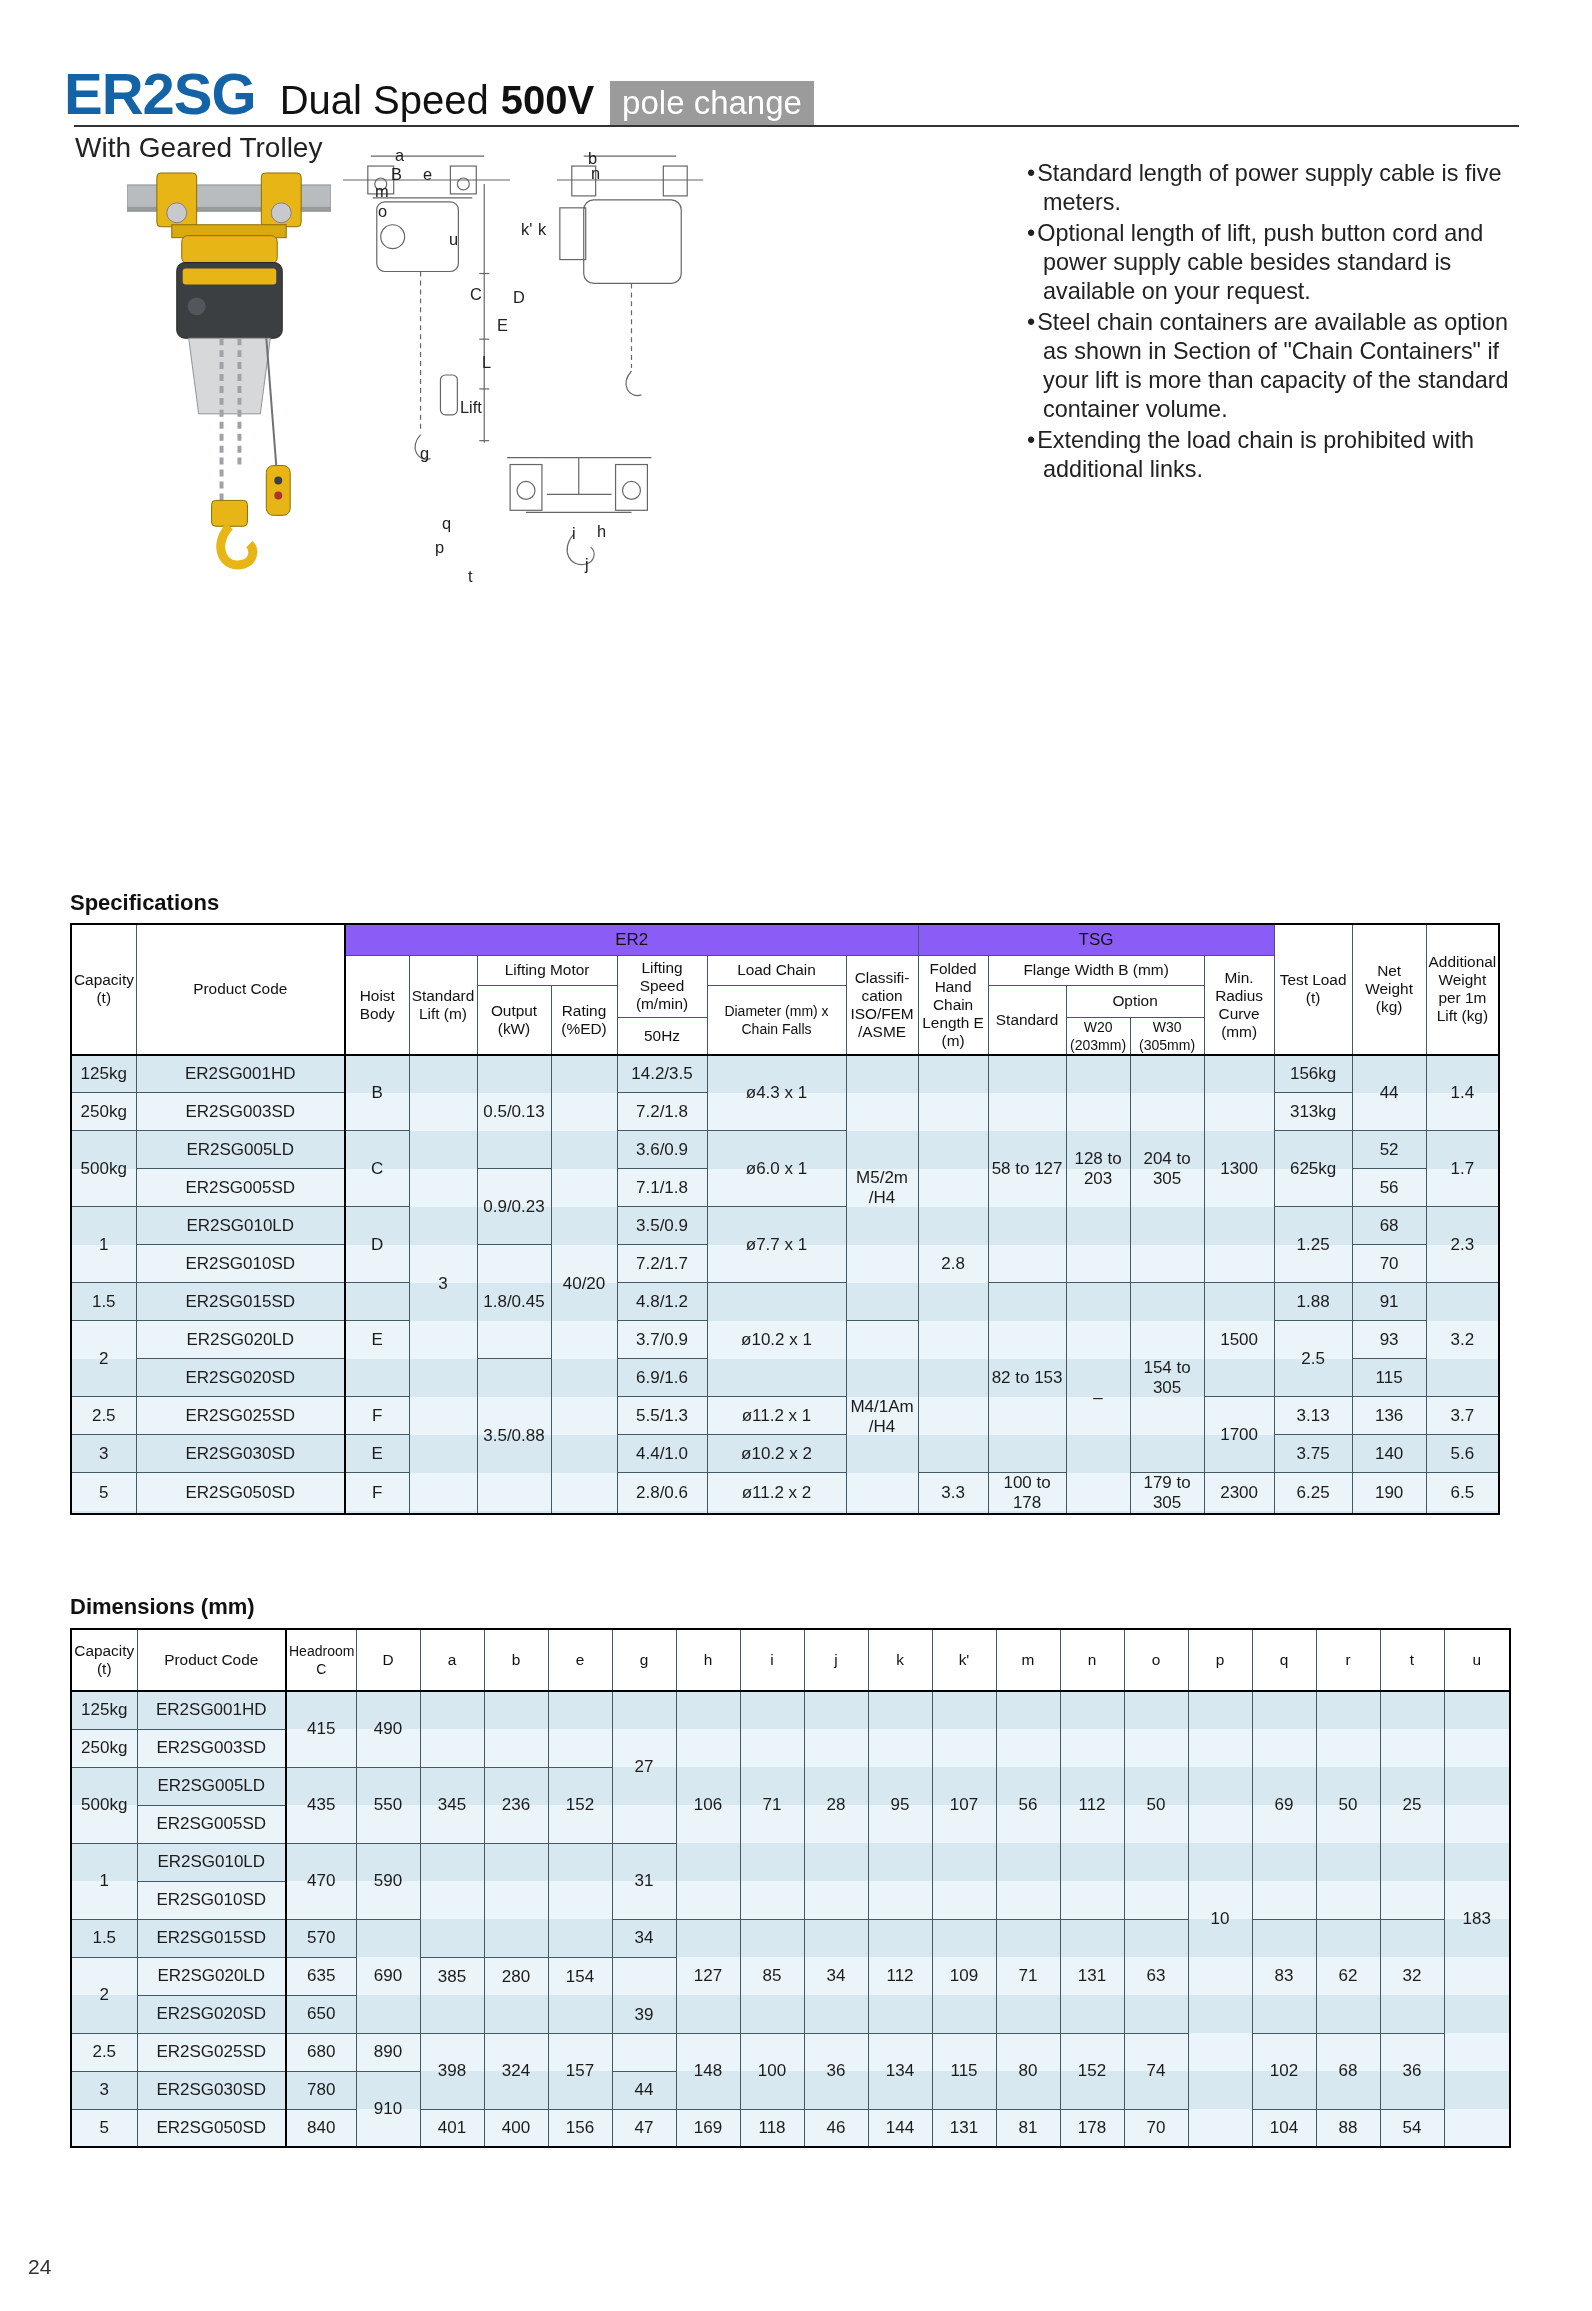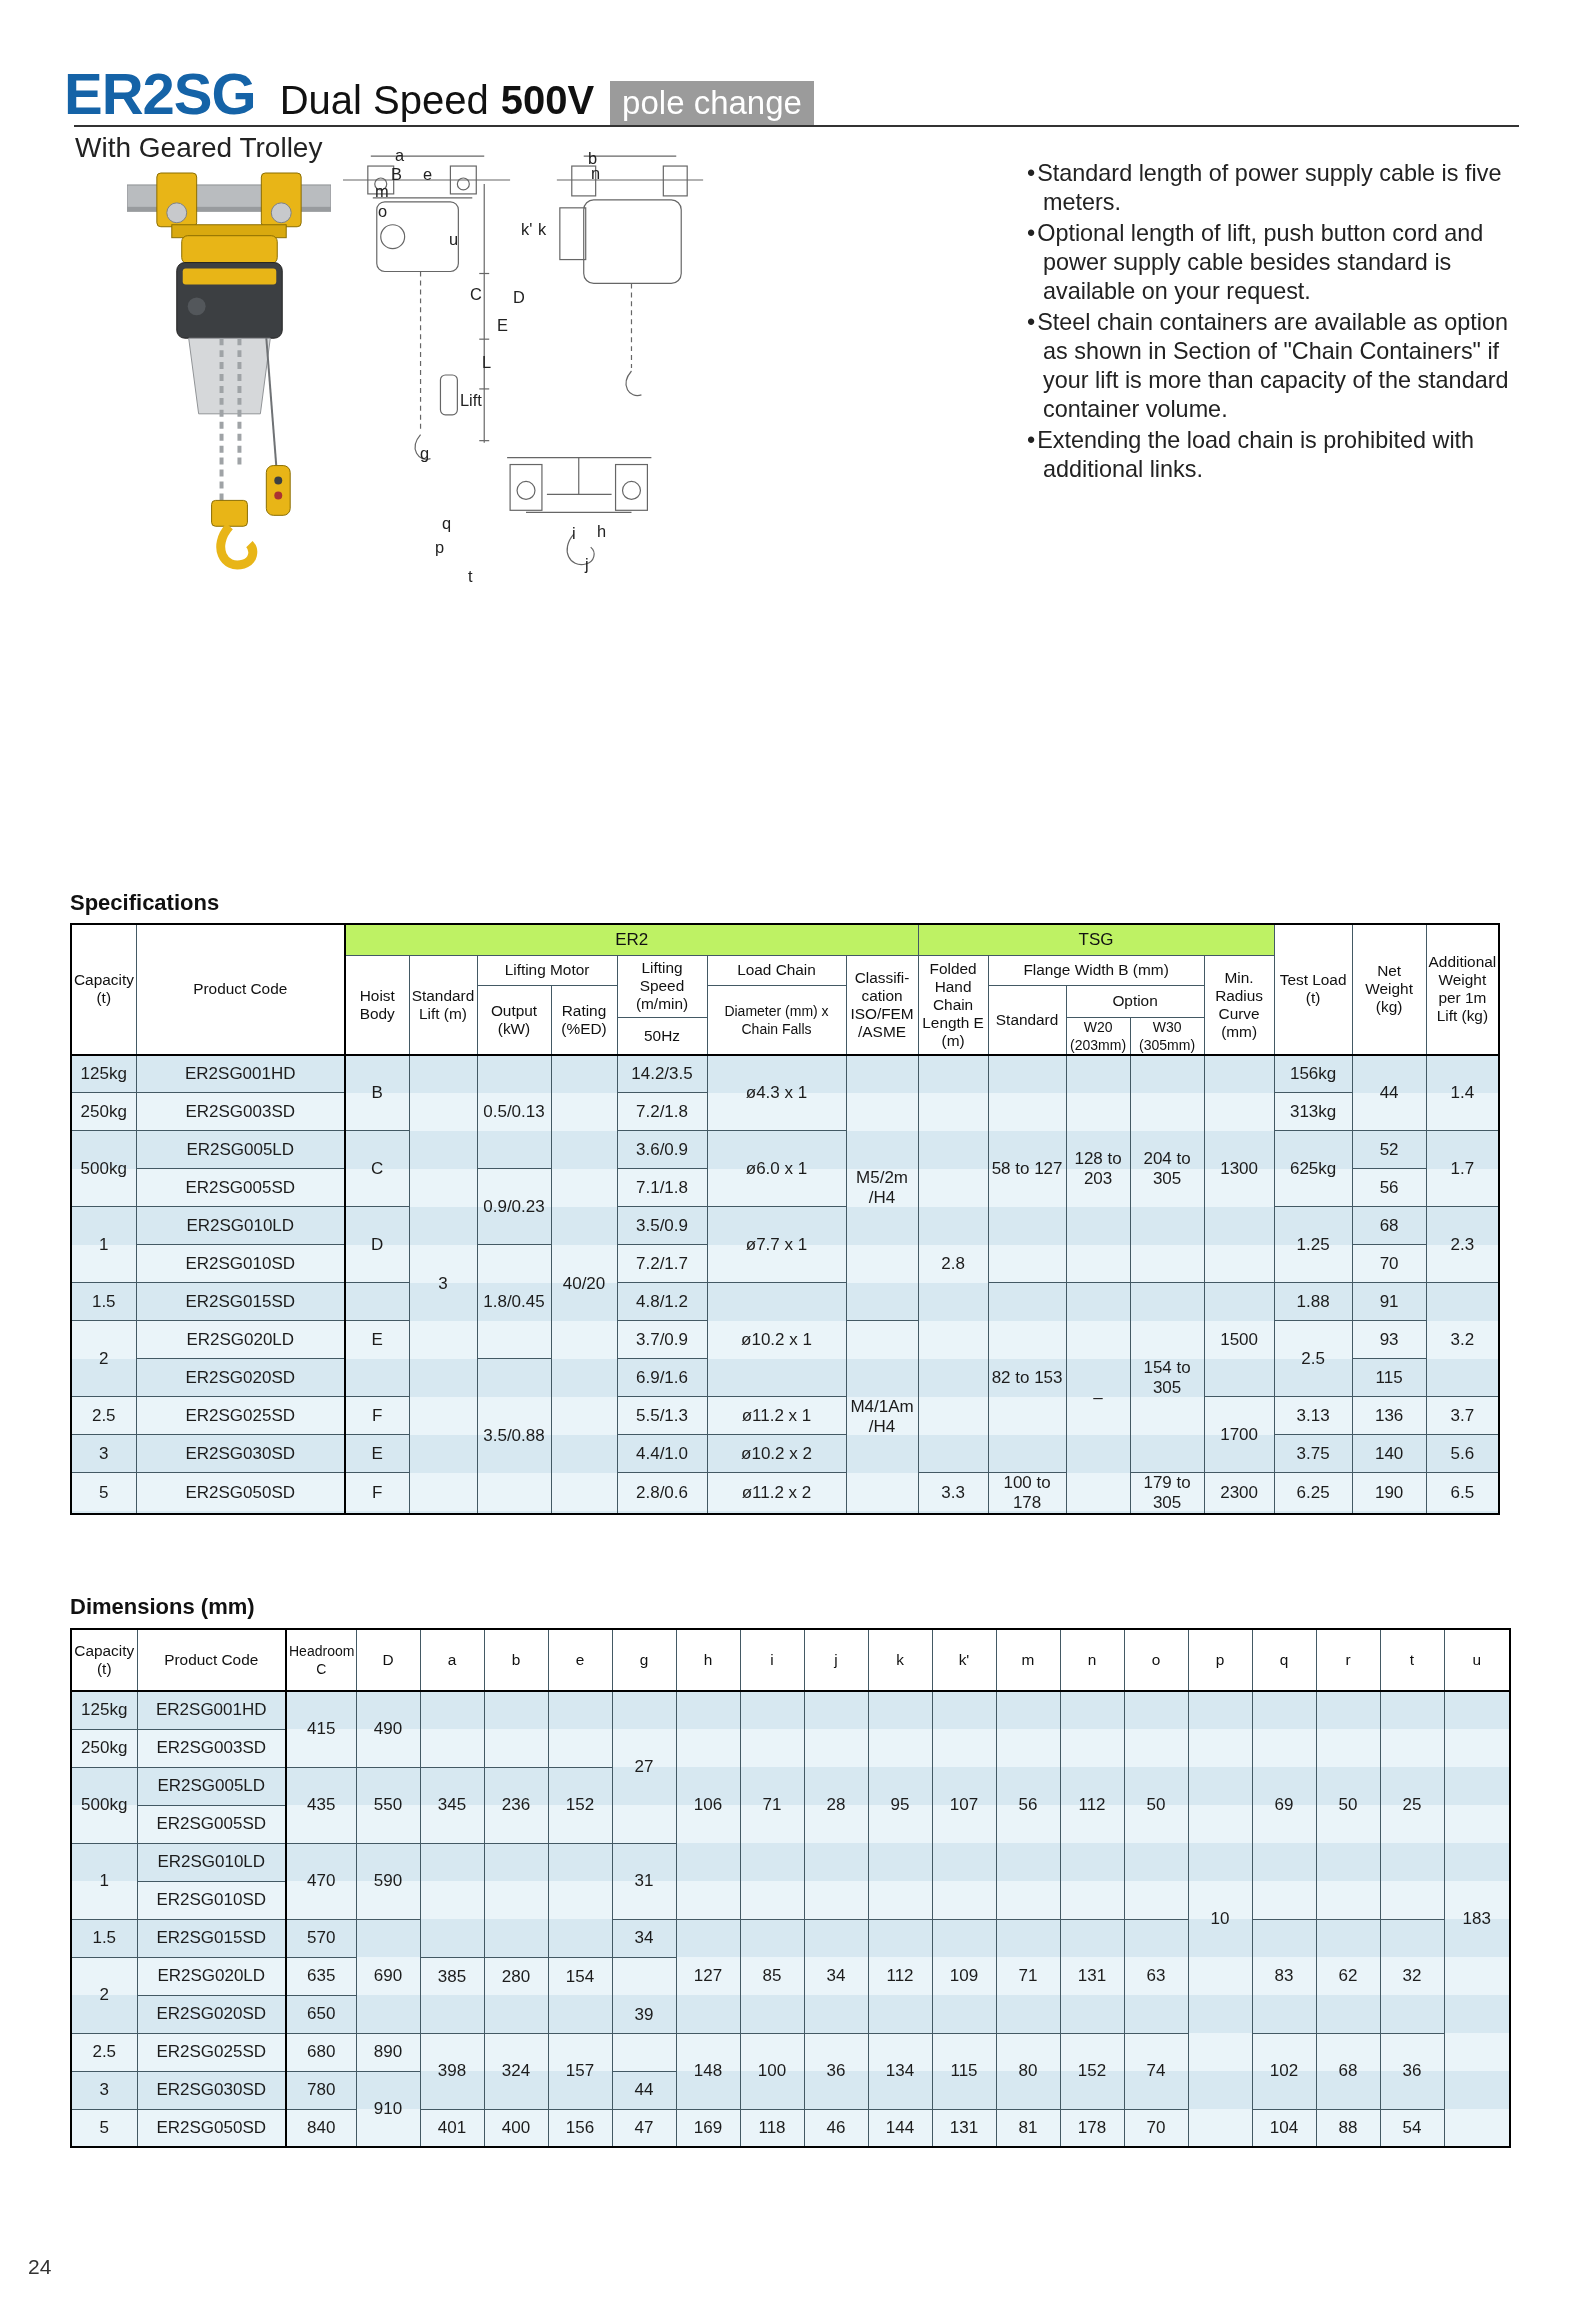--- a/index.html
+++ b/index.html
@@ -17,21 +17,21 @@
   .notes{position:absolute;left:1027px;top:159px;width:502px;font-size:23.4px;line-height:29px;color:#222;}
   .notes div{margin-bottom:2px;padding-left:16px;text-indent:-16px;}
   .notes div::before{content:"\2022";margin-right:2px;}
   
   .h-sec{position:absolute;font-size:22px;font-weight:bold;color:#111;}
   
   table{border-collapse:collapse;table-layout:fixed;position:absolute;left:70px;
         border:2px solid #000;}
   th,td{border:1px solid #435964;text-align:center;overflow:hidden;padding:0 2px;}
   th{font-weight:normal;background:#fff;font-size:15.4px;line-height:18px;color:#111;}
-  th.grp{background:#bef264;font-size:17px;}
+  th.grp{background:#8b5cf6;font-size:17px;}
   th.small{font-size:14px;}
   td{font-size:17px;color:#1c1c1c;background:transparent;}
   tbody{background:repeating-linear-gradient(180deg,#d7e8f1 0 38px,#eaf4f9 38px 76px);}
   tbody tr{height:38px;}
   tbody tr:first-child td{border-top:2.5px solid #000;}
   .sep{border-right:2.5px solid #000 !important;margin-top:44px;}
   .vtop{vertical-align:top;line-height:37px;}
   .vbot{vertical-align:bottom;line-height:37px;}
   #spec-table{top:923px;width:1423px;}
   #spec-table thead tr.r1{height:31px;}
@@ -128,21 +128,21 @@
   <span class="dim-label" style="left:62px;top:2px">a</span>
   <span class="dim-label" style="left:58px;top:21px">B</span>
   <span class="dim-label" style="left:90px;top:21px">e</span>
   <span class="dim-label" style="left:42px;top:38px">m</span>
   <span class="dim-label" style="left:45px;top:58px">o</span>
   <span class="dim-label" style="left:116px;top:86px">u</span>
   <span class="dim-label" style="left:137px;top:141px">C</span>
   <span class="dim-label" style="left:180px;top:144px">D</span>
   <span class="dim-label" style="left:164px;top:172px">E</span>
   <span class="dim-label" style="left:149px;top:209px">L</span>
-  <span class="dim-label" style="left:127px;top:247px">Lift</span>
+  <span class="dim-label" style="left:127px;top:254px">Lift</span>
   <span class="dim-label" style="left:87px;top:300px">g</span>
   <span class="dim-label" style="left:255px;top:5px">b</span>
   <span class="dim-label" style="left:258px;top:20px">n</span>
   <span class="dim-label" style="left:188px;top:76px">k'</span>
   <span class="dim-label" style="left:205px;top:76px">k</span>
   <span class="dim-label" style="left:109px;top:370px">q</span>
   <span class="dim-label" style="left:102px;top:394px">p</span>
   <span class="dim-label" style="left:135px;top:423px">t</span>
   <span class="dim-label" style="left:239px;top:380px">i</span>
   <span class="dim-label" style="left:264px;top:378px">h</span>

